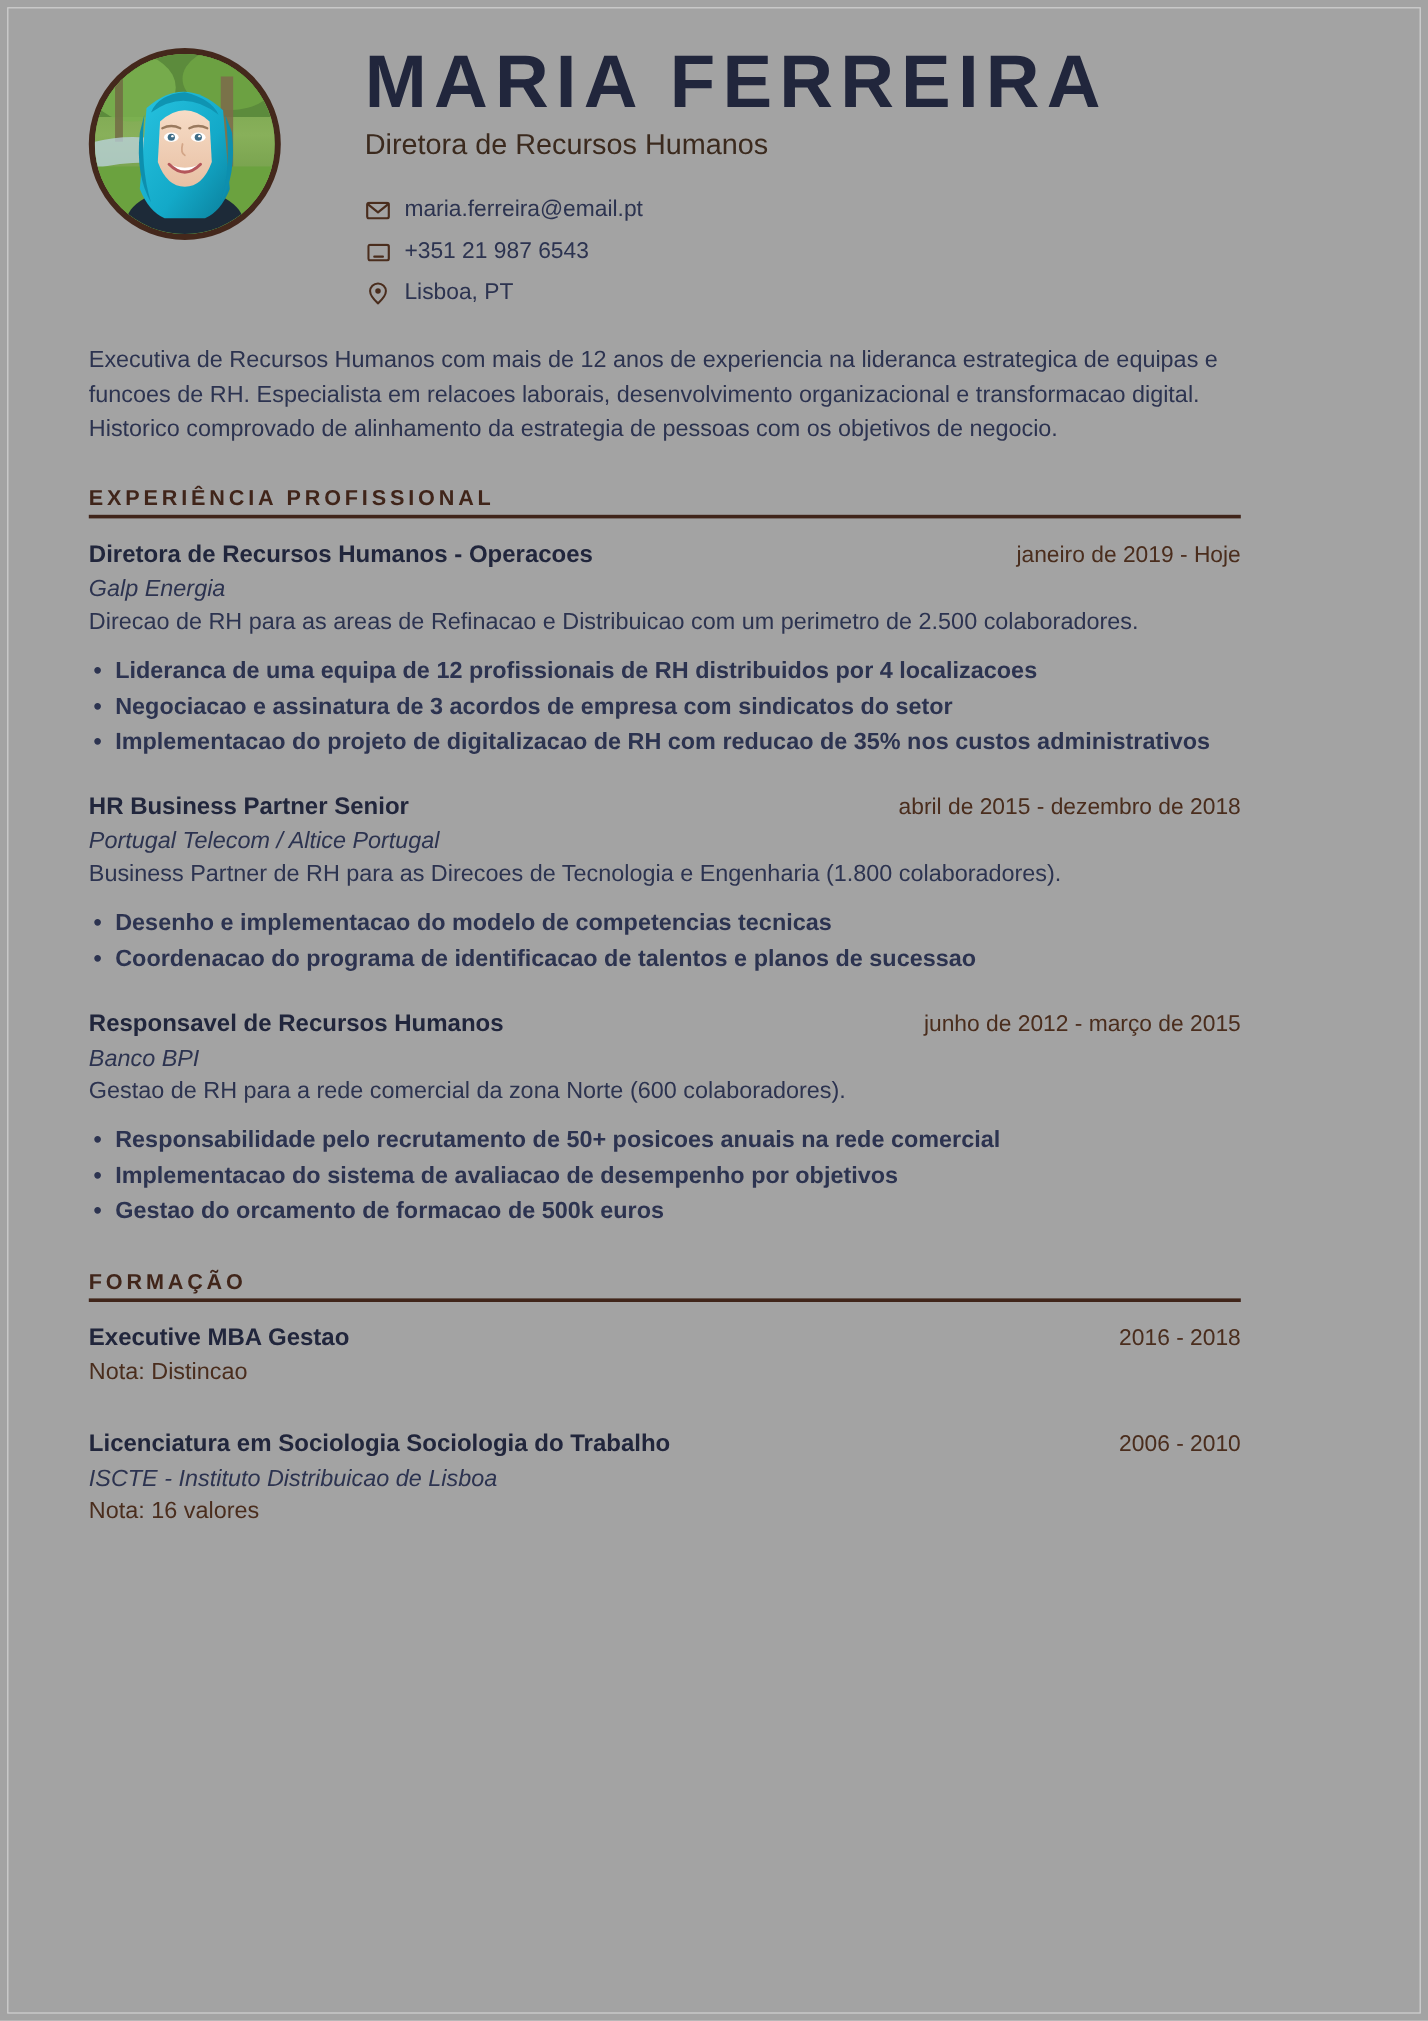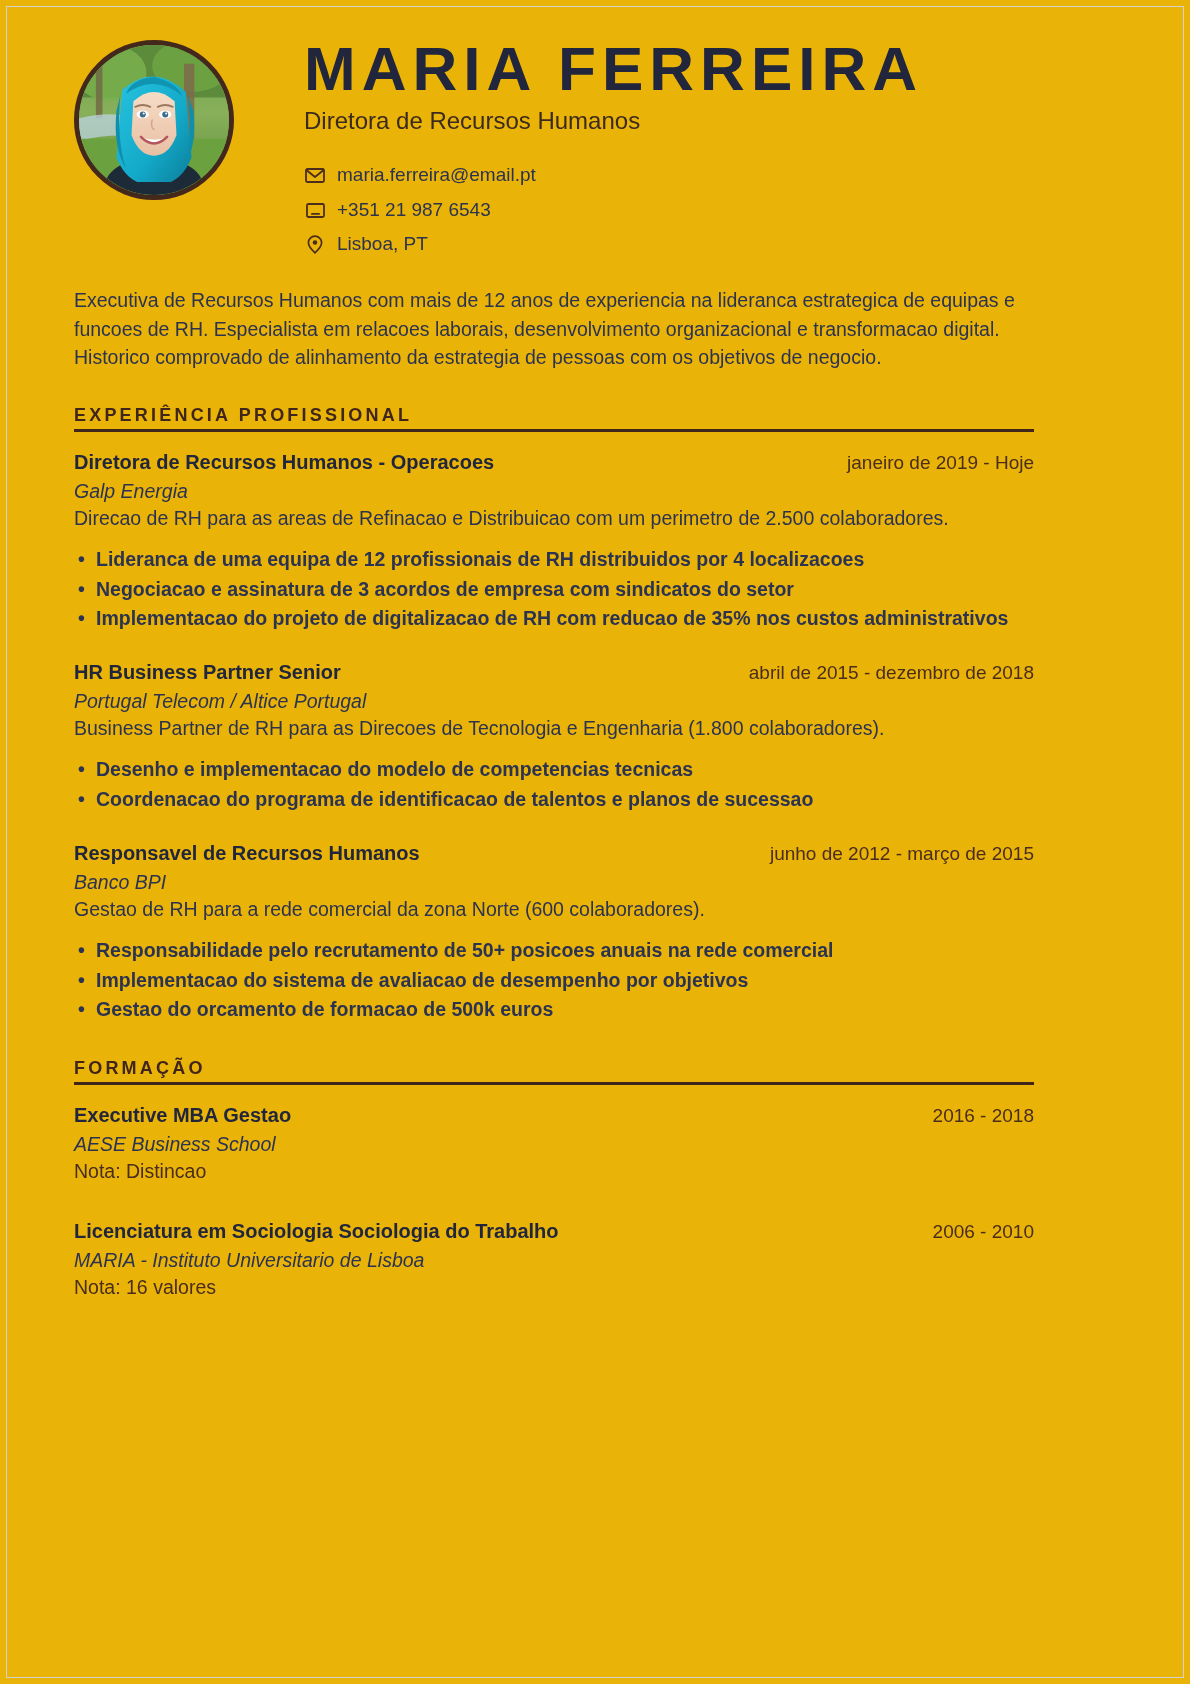--- a/index.html
+++ b/index.html
@@ -8,21 +8,21 @@
     background: #d9d9d9;
   }
   body {
     font-family: "Liberation Sans", sans-serif;
   }
   .page {
     position: relative;
     width: 1190px;
     height: 1684px;
     margin: 0 auto;
-    background: #eab308;
+    background: #a3a3a3;
     box-sizing: border-box;
     overflow: hidden;
   }
   .page-border {
     position: absolute;
     left: 6px;
     top: 6px;
     right: 6px;
     bottom: 6px;
     border: 1px solid #d2d2d2;
@@ -329,28 +329,27 @@
 
     <div class="section">
       <div class="section-title">FORMAÇÃO</div>
       <div class="section-rule"></div>
 
       <div class="entry">
         <div class="entry-top">
           <div class="entry-role">Executive MBA Gestao</div>
           <div class="entry-date">2016 - 2018</div>
         </div>
-        <div class="entry-org">AESE Business School</div>
         <div class="entry-note">Nota: Distincao</div>
       </div>
 
       <div class="entry" style="margin-top:34px;">
         <div class="entry-top">
           <div class="entry-role">Licenciatura em Sociologia Sociologia do Trabalho</div>
           <div class="entry-date">2006 - 2010</div>
         </div>
-        <div class="entry-org">MARIA - Instituto Universitario de Lisboa</div>
+        <div class="entry-org">ISCTE - Instituto Distribuicao de Lisboa</div>
         <div class="entry-note">Nota: 16 valores</div>
       </div>
     </div>
 
   </div>
 </div>
 
 </body></html>

